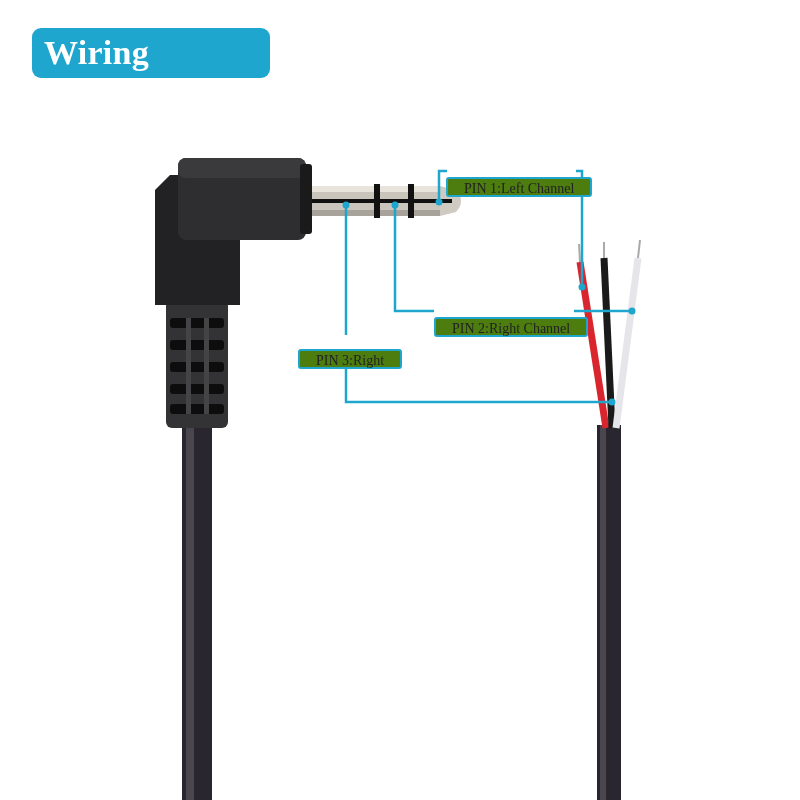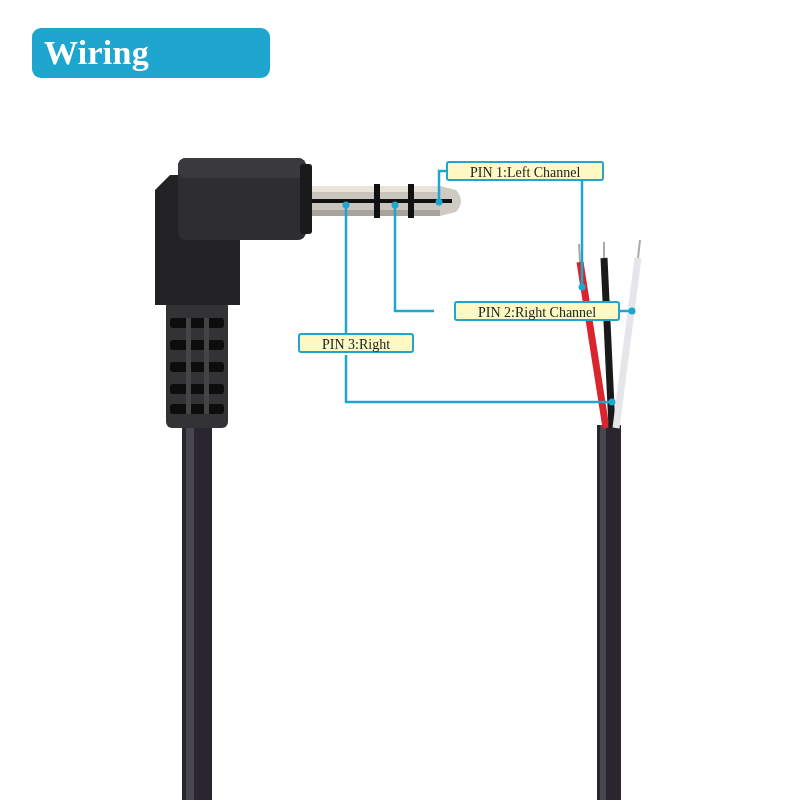--- a/index.html
+++ b/index.html
@@ -5,23 +5,23 @@
   html, body { margin: 0; padding: 0; background: #ffffff; }
   body { width: 800px; height: 800px; position: relative; overflow: hidden; font-family: "Liberation Serif", serif; }
   .banner {
     position: absolute; left: 32px; top: 28px; width: 238px; height: 50px;
     background: #1ea6cf; border-radius: 9px;
     color: #fff; font-family: "Liberation Serif", serif; font-weight: bold;
     font-size: 34px; line-height: 50px; padding-left: 12px; box-sizing: border-box;
     letter-spacing: 0.3px;
   }
   .label {
-    position: absolute; background: #fef9c3; border: 2px solid #1ea6cf; border-radius: 3px;
+    position: absolute; background: #4d7c0f; border: 2px solid #1ea6cf; border-radius: 3px;
     font-family: "Liberation Serif", serif; font-size: 14px; color: #222;
-    padding: 0 22px; height: 20px; line-height: 20px; white-space: nowrap; box-sizing: border-box;
+    padding: 0 16px; height: 20px; line-height: 20px; white-space: nowrap; box-sizing: border-box; margin-top: 16px;
   }
   svg { position: absolute; left: 0; top: 0; }
 </style>
 </head>
 <body>
 
 <div class="banner">Wiring Diagram</div>
 
 <svg width="800" height="800" viewBox="0 0 800 800">
 
@@ -81,14 +81,14 @@
     <circle cx="439" cy="202" r="3.5"></circle>
     <circle cx="395" cy="205" r="3.5"></circle>
     <circle cx="346" cy="205" r="3.5"></circle>
     <circle cx="582" cy="287" r="3.5"></circle>
     <circle cx="632" cy="311" r="3.5"></circle>
     <circle cx="612" cy="402" r="3.5"></circle>
   </g>
 </svg>
 
 <div class="label" style="left:446px; top:161px;">PIN 1:Left Channel</div>
-<div class="label" style="left:454px; top:301px;font-family:Liberation Serif, serif;">PIN 2:Right Channel</div>
+<div class="label" style="left:434px; top:301px;font-family:Liberation Serif, serif;">PIN 2:Right Channel</div>
 <div class="label" style="left:298px; top:333px;">PIN 3:Right</div>
 
 </body></html>

